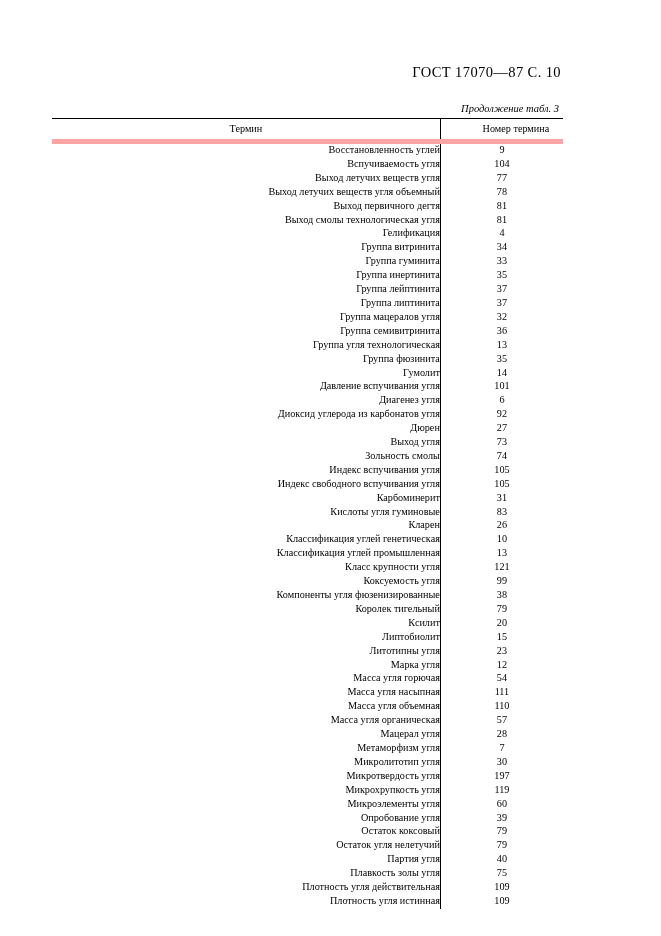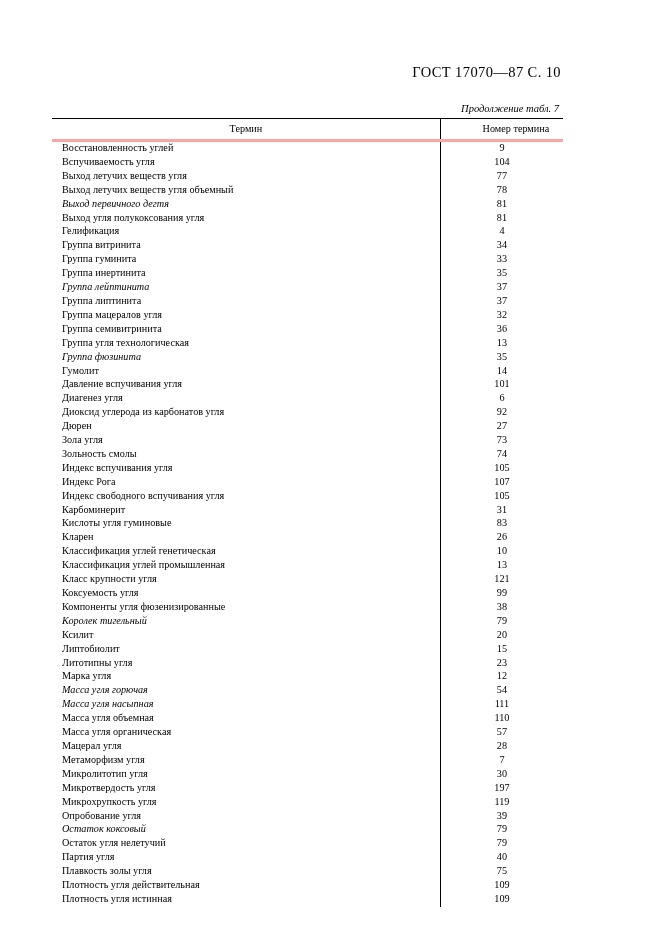--- a/index.html
+++ b/index.html
@@ -48,49 +48,50 @@
     table-layout: fixed;
   }
   table.idx col.c-term { width: 76%; }
   table.idx col.c-num  { width: 24%; }
 
   table.idx thead th {
     font-weight: normal;
     font-size: 10.2px;
     padding: 4px 0 5px 0;
     text-align: center;
-    border-bottom: 3px solid #fca5a5;
+    border-bottom: 5px solid #fca5a5;
   }
   table.idx thead th.term-h { padding-left: 0; }
   table.idx thead th.num-h { border-left: 1px solid #000; padding-left: 28px; }
 
   table.idx tbody td {
     padding: 0 0 1.5px 0;
     vertical-align: top;
     line-height: 12.4px;
   }
   table.idx tbody td.term {
     padding-left: 10px;
     white-space: nowrap;
+    text-align: right;
   }
   table.idx tbody td.num {
     text-align: center;
     border-left: 1px solid #000;
   }
   tbody tr:last-child td.num { border-left: 1px solid #000; }
-  .it { font-style: italic; }
+  .it { }
 </style>
 </head>
 <body>
 
 <div class="page">
 
   <div class="header">ГОСТ 17070—87 С. 10</div>
 
-  <div class="cont-note">Продолжение табл. 7</div>
+  <div class="cont-note">Продолжение табл. 3</div>
 
   <hr class="rule">
 
   <table class="idx">
     <colgroup>
       <col class="c-term">
       <col class="c-num">
     </colgroup>
     <thead>
       <tr>
@@ -113,21 +114,21 @@
         </tr>
         <tr>
           <td class="term">Выход летучих веществ угля объемный</td>
           <td class="num">78</td>
         </tr>
         <tr>
           <td class="term it">Выход первичного дегтя</td>
           <td class="num">81</td>
         </tr>
         <tr>
-          <td class="term">Выход угля полукоксования угля</td>
+          <td class="term">Выход смолы технологическая угля</td>
           <td class="num">81</td>
         </tr>
         <tr>
           <td class="term">Гелификация</td>
           <td class="num">4</td>
         </tr>
         <tr>
           <td class="term">Группа витринита</td>
           <td class="num">34</td>
         </tr>
@@ -177,36 +178,32 @@
         </tr>
         <tr>
           <td class="term">Диоксид углерода из карбонатов угля</td>
           <td class="num">92</td>
         </tr>
         <tr>
           <td class="term">Дюрен</td>
           <td class="num">27</td>
         </tr>
         <tr>
-          <td class="term">Зола угля</td>
+          <td class="term">Выход угля</td>
           <td class="num">73</td>
         </tr>
         <tr>
           <td class="term">Зольность смолы</td>
           <td class="num">74</td>
         </tr>
         <tr>
           <td class="term">Индекс вспучивания угля</td>
           <td class="num">105</td>
         </tr>
         <tr>
-          <td class="term">Индекс Рога</td>
-          <td class="num">107</td>
-        </tr>
-        <tr>
           <td class="term">Индекс свободного вспучивания угля</td>
           <td class="num">105</td>
         </tr>
         <tr>
           <td class="term">Карбоминерит</td>
           <td class="num">31</td>
         </tr>
         <tr>
           <td class="term">Кислоты угля гуминовые</td>
           <td class="num">83</td>
@@ -285,20 +282,24 @@
         </tr>
         <tr>
           <td class="term">Микротвердость угля</td>
           <td class="num">197</td>
         </tr>
         <tr>
           <td class="term">Микрохрупкость угля</td>
           <td class="num">119</td>
         </tr>
         <tr>
+          <td class="term">Микроэлементы угля</td>
+          <td class="num">60</td>
+        </tr>
+        <tr>
           <td class="term">Опробование угля</td>
           <td class="num">39</td>
         </tr>
         <tr>
           <td class="term it">Остаток коксовый</td>
           <td class="num">79</td>
         </tr>
         <tr>
           <td class="term">Остаток угля нелетучий</td>
           <td class="num">79</td>

